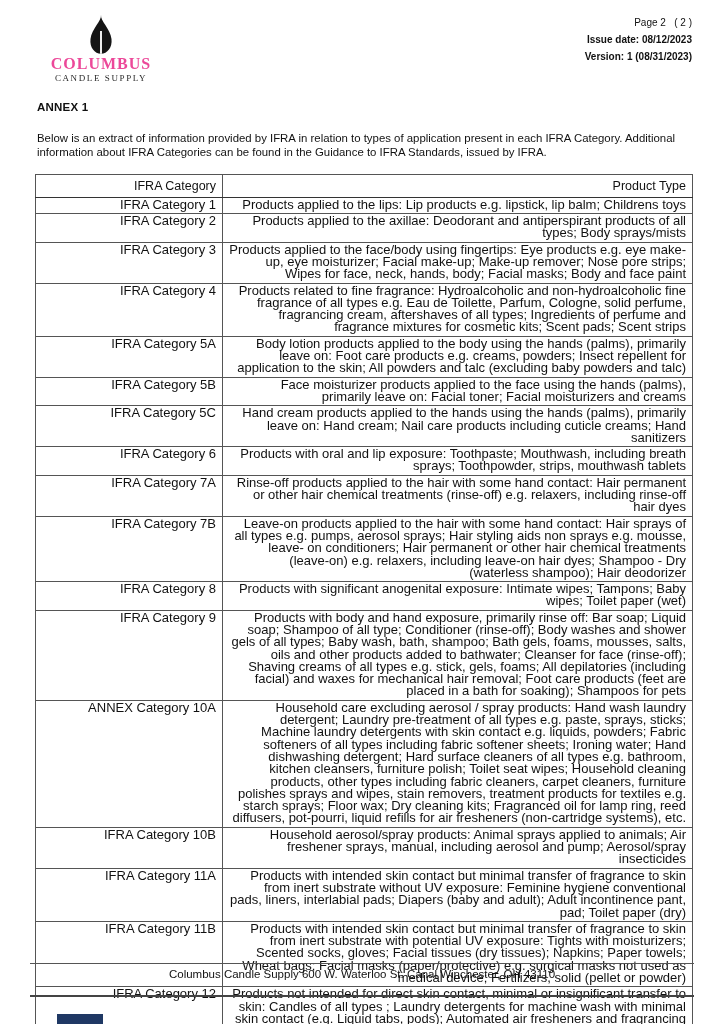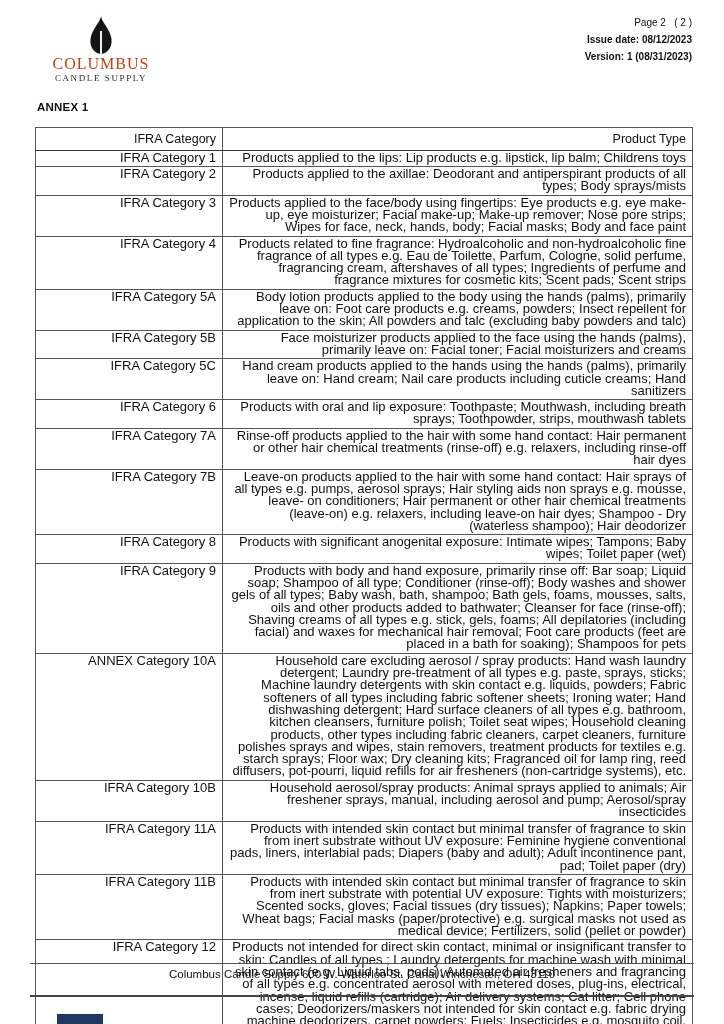--- a/index.html
+++ b/index.html
@@ -18,24 +18,24 @@
   .top-header {
     display: flex;
     justify-content: space-between;
     align-items: flex-start;
     padding: 12px 32px 0 46px;
   }
   .logo-block { text-align: center; width: 110px; padding-top: 2px; }
   .logo-flame { display: block; margin: 0 auto; }
   .logo-title {
     font-family: "Liberation Serif", serif;
-    font-weight: normal;
+    font-weight: bold;
     font-size: 16px;
     letter-spacing: 1px;
-    color: #c2410c;
+    color: #ec4899;
     line-height: 1.05;
   }
   .logo-subtitle {
     font-family: "Liberation Serif", serif;
     font-size: 9px;
     letter-spacing: 1.6px;
     color: #2a2a2a;
   }
   .doc-meta { text-align: right; font-size: 10px; line-height: 17px; padding-top: 2px; }
   .doc-meta .page-label { font-weight: normal; white-space: pre; }
@@ -119,20 +119,21 @@
     </div>
     <div class="doc-meta">
       <div class="page-label">Page 2   ( 2 )</div>
       <div class="meta-bold">Issue date: 08/12/2023</div>
       <div class="meta-bold">Version: 1 (08/31/2023)</div>
     </div>
   </div>
 
   <div class="annex-title">ANNEX 1</div>
 
+  <p class="intro-text">Below is an extract of information provided by IFRA in relation to types of application present in each IFRA Category. Additional information about IFRA Categories can be found in the Guidance to IFRA Standards, issued by IFRA.</p>
 
   <div class="ifra-table-wrap">
     <table class="ifra-table">
       <thead>
         <tr>
           <th class="col-cat">IFRA Category</th>
           <th class="col-type">Product Type</th>
         </tr>
       </thead>
       <tbody>

